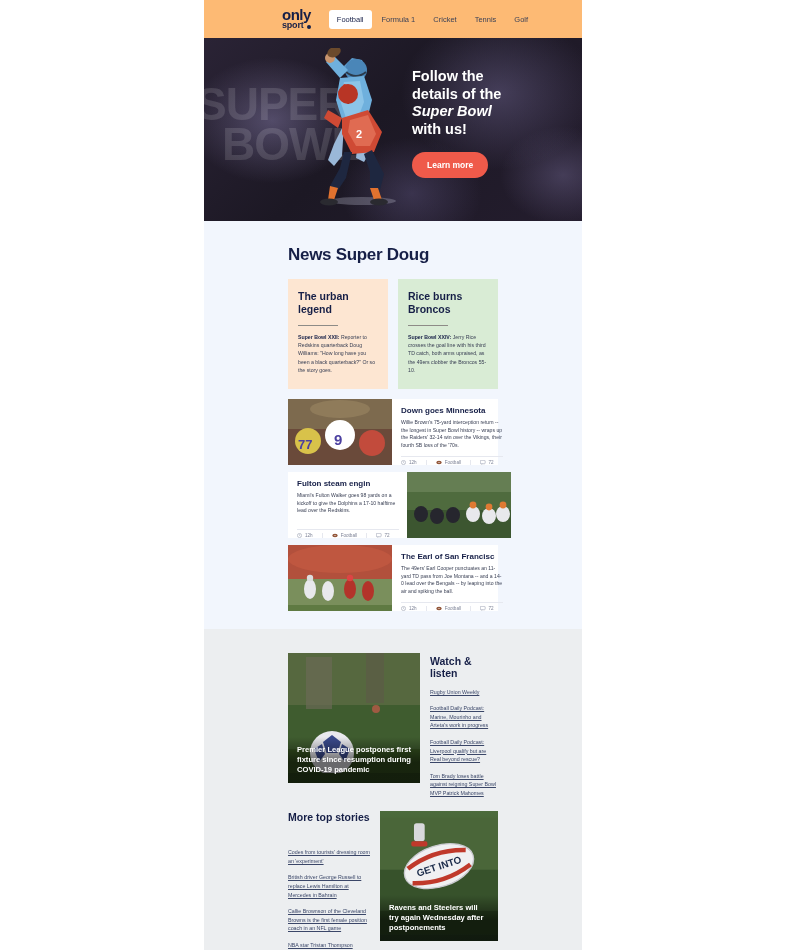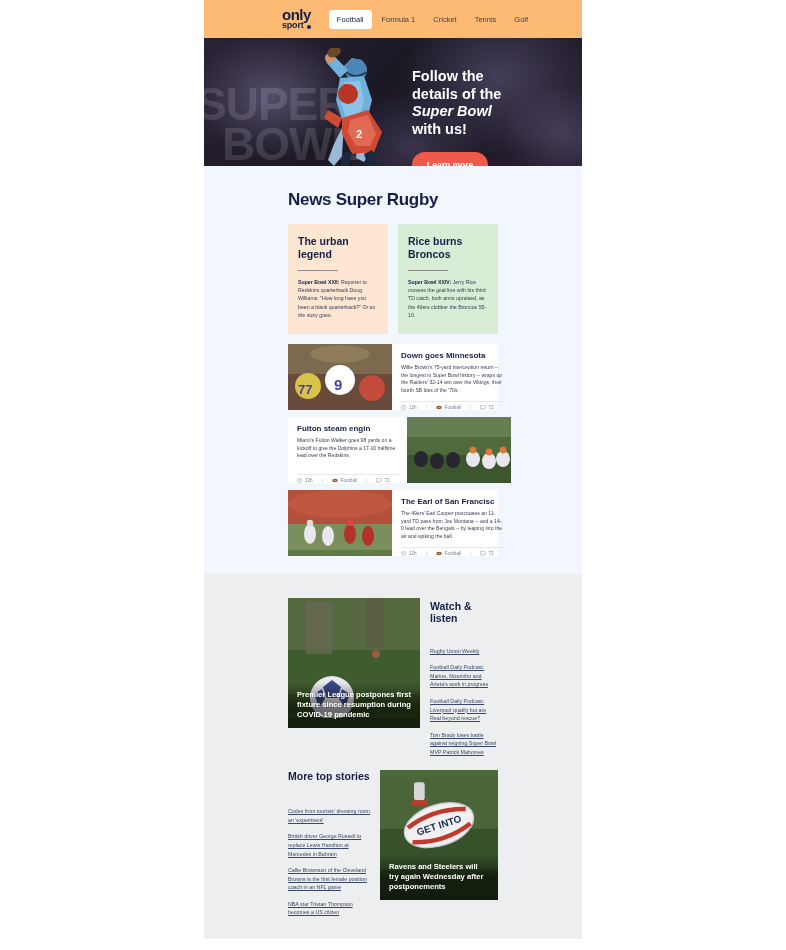--- a/index.html
+++ b/index.html
@@ -23,21 +23,21 @@
   .logo-dot { width:4px; height:4px; border-radius:50%; background:#161f47; }
   .nav { display:flex; align-items:center; gap:2px; }
   .nav-item {
     font-size:7.5px; color:#3c4257; padding:5px 8px; border-radius:3px;
     white-space:nowrap; cursor:pointer;
   }
   .nav-item.active { background:#ffffff; color:#161f47; }
 
   
   .hero {
-    height:128px; position:relative; overflow:hidden;
+    height:183px; position:relative; overflow:hidden;
     background:
       radial-gradient(ellipse 120px 90px at 18% 45%, rgba(150,140,190,0.42), transparent 70%),
       radial-gradient(ellipse 140px 110px at 78% 30%, rgba(130,120,170,0.38), transparent 70%),
       radial-gradient(ellipse 100px 80px at 55% 85%, rgba(120,110,165,0.30), transparent 70%),
       radial-gradient(ellipse 90px 70px at 95% 75%, rgba(140,130,180,0.32), transparent 70%),
       linear-gradient(135deg,#2a2335 0%,#1c1824 45%,#241d2e 100%);
   }
   .hero-watermark {
     position:absolute; left:-8px; top:46px;
     font-size:46px; font-weight:bold; line-height:0.88;
@@ -97,21 +97,21 @@
   .big-img {
     width:132px; height:130px; position:relative; overflow:hidden;
     background:linear-gradient(180deg,#5f6a50 0%,#46603a 45%,#2f4a28 100%);
   }
   .img-caption {
     position:absolute; left:0; bottom:0; right:0; padding:8px 9px;
     color:#fff; font-size:7.6px; font-weight:bold; line-height:1.32;
     background:linear-gradient(180deg,rgba(0,0,0,0) 0%,rgba(0,0,0,0.55) 55%);
   }
   .watch { flex:1; padding-top:2px; }
-  .watch h3 { font-size:10.5px; font-weight:bold; color:#161f47; margin-bottom:23px; }
+  .watch h3 { font-size:10.5px; font-weight:bold; color:#161f47; margin-bottom:9px; }
   .link-list { display:flex; flex-direction:column; gap:8px; }
   .link-list a {
     font-size:5.3px; line-height:1.62; color:#3a4668;
     text-decoration:underline; cursor:pointer; display:block;
   }
 
   .explore-grid2 { display:flex; gap:10px; padding:14px 84px 0; align-items:flex-start; }
   .topstories { width:82px; flex:none; }
   .topstories h3 { font-size:10.5px; font-weight:bold; color:#161f47; line-height:1.22; margin-bottom:24px; }
   .rugby-img {
@@ -181,21 +181,21 @@
         <span>Follow the</span><br>
         <span>details of the</span><br>
         <em>Super Bowl</em><br>
         <span>with us!</span>
       </h1>
       <button class="hero-btn">Learn more</button>
     </div>
   </div>
 
   <div class="news">
-    <div class="sec-title">News Super Rugby</div>
+    <div class="sec-title">News Super Doug</div>
 
     <div class="cards">
       <div class="card peach">
         <h3>The urban legend</h3>
         <div class="rule"></div>
         <p><b>Super Bowl XXII:</b><span> Reporter to Redskins quarterback Doug Williams: "How long have you been a black quarterback?" Or so the story goes.</span></p>
       </div>
       <div class="card mint">
         <h3>Rice burns Broncos</h3>
         <div class="rule"></div>

